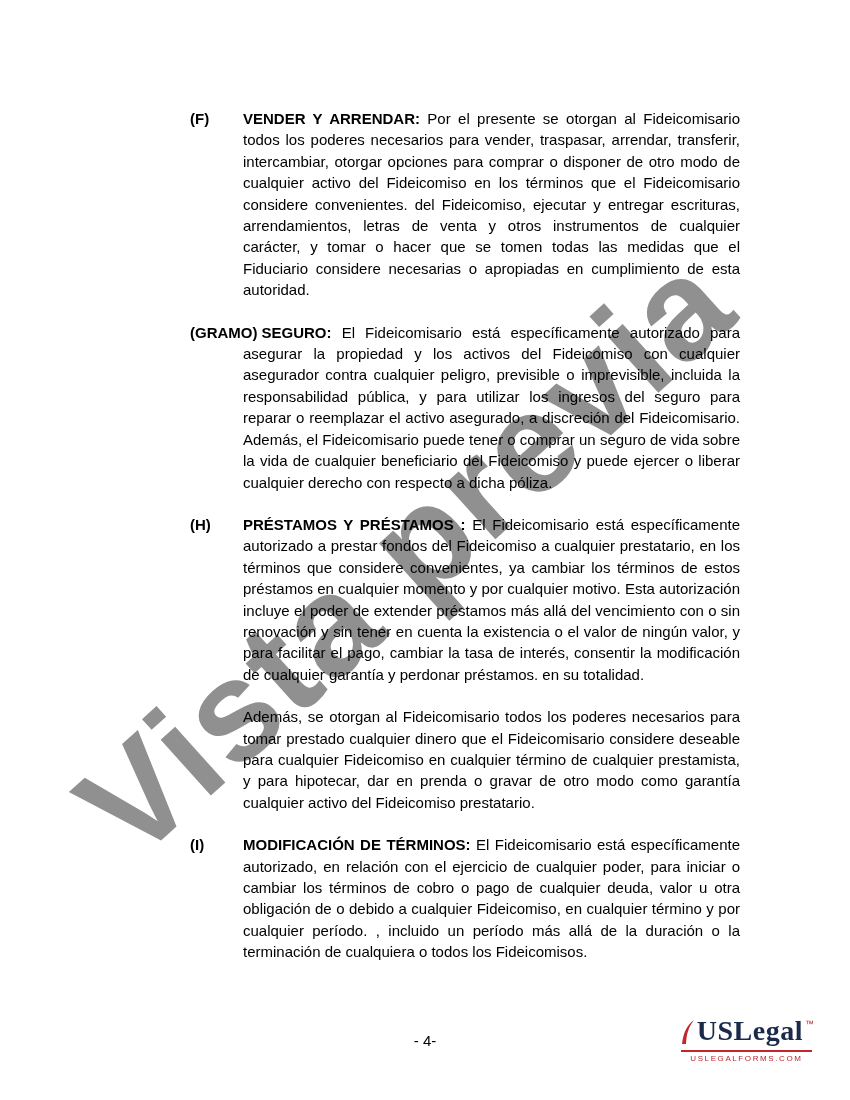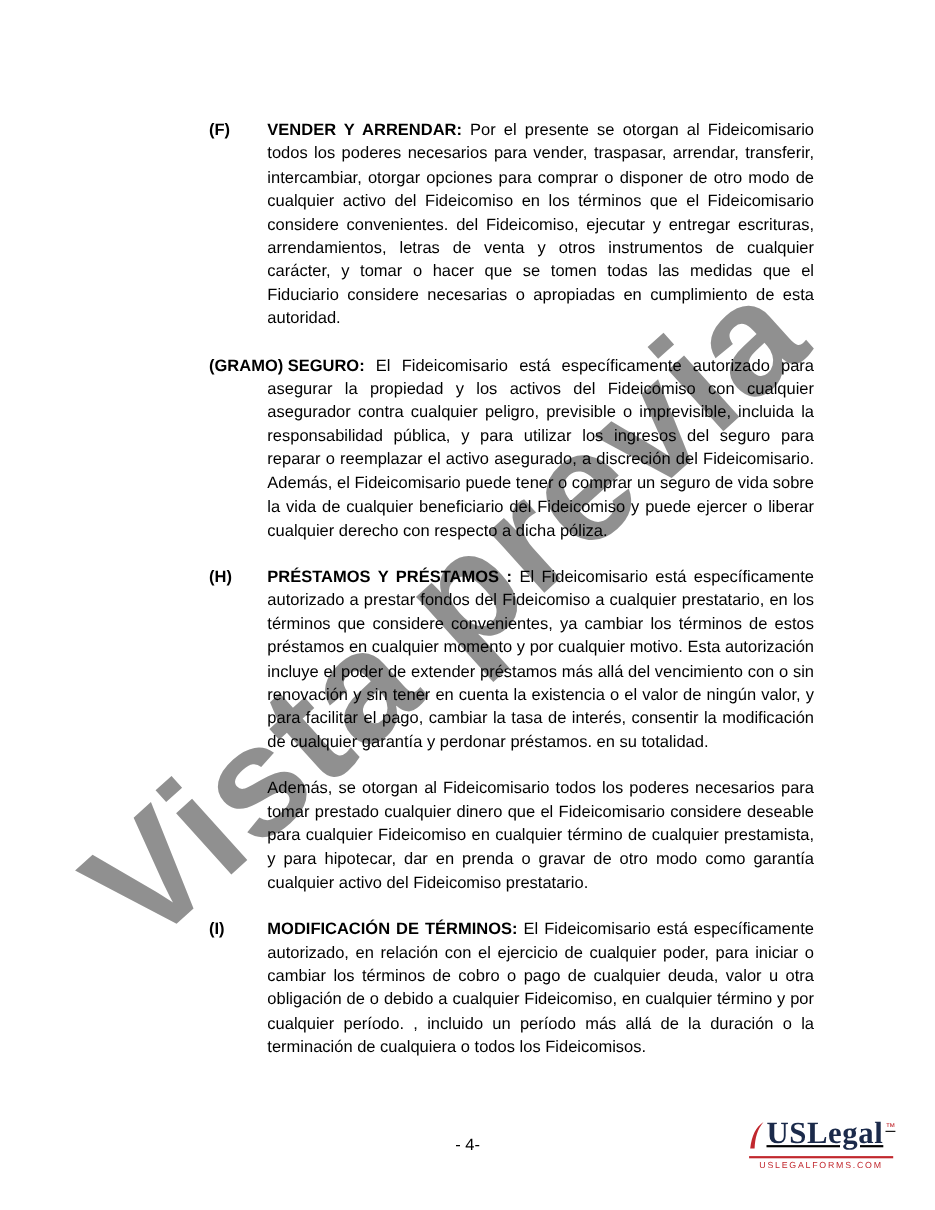--- a/index.html
+++ b/index.html
@@ -68,21 +68,20 @@
     right: 36px;
     top: 1016px;
     z-index: 2;
     text-align: center;
   }
   .logo-top {
     display: flex;
     align-items: flex-start;
     justify-content: space-between;
     gap: 2px;
-    text-decoration: underline;
   }
   .logo-mark { display: inline-block; margin-top: 3px; }
   .logo-text {
     font-family: "Liberation Serif", "DejaVu Serif", serif;
     font-weight: bold;
     font-size: 28px;
     line-height: 30px;
     color: #1b2a4a;
     letter-spacing: 0.5px;
   }

